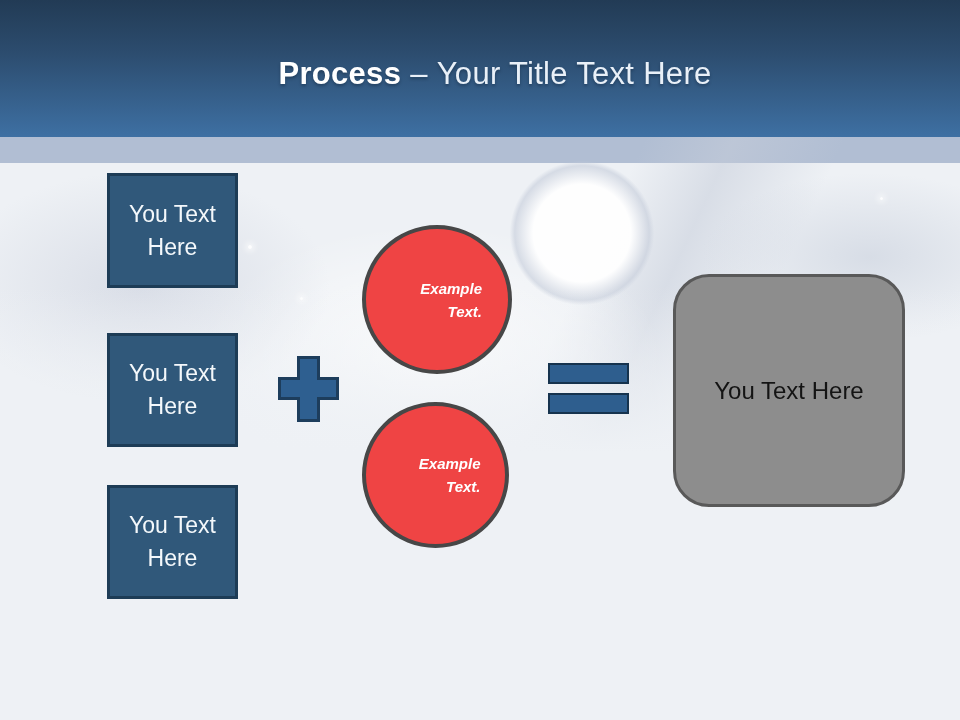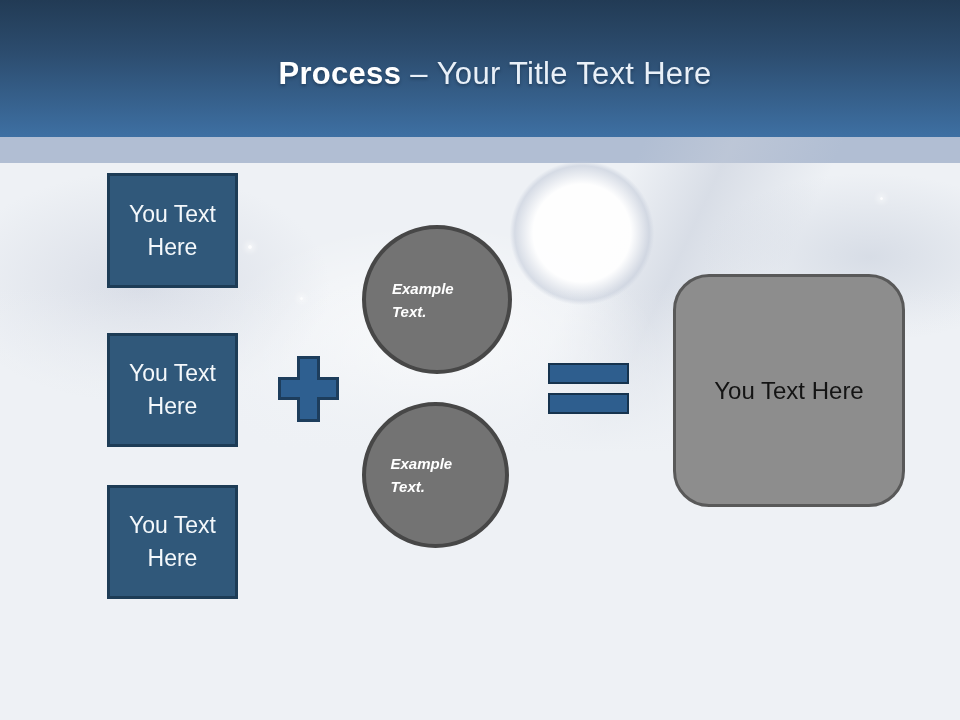--- a/index.html
+++ b/index.html
@@ -56,22 +56,22 @@
   .plus-wrap{position:absolute;left:277px;top:355px;width:63px;height:68px;}
   .equals-bar{
     position:absolute;left:548px;width:81px;height:21px;box-sizing:border-box;
     background:#2E5E8E;border:2px solid #16334E;
   }
   .eq-1{top:363px;}
   .eq-2{top:393px;}
   
   .example-circle{
     position:absolute;border-radius:50%;box-sizing:border-box;
-    background:#737373;border:4px solid #474747;
-    display:flex;align-items:center;justify-content:center;text-align:left;
+    background:#ef4444;border:4px solid #474747;
+    display:flex;align-items:center;justify-content:center;text-align:right;
     color:#FFFFFF;font-size:15px;font-weight:bold;font-style:italic;line-height:23px;
   }
   .circle-1{left:362px;top:225px;width:150px;height:149px;}
   .circle-2{left:362px;top:402px;width:147px;height:146px;}
   
   .result-box{
     position:absolute;left:673px;top:274px;width:232px;height:233px;box-sizing:border-box;
     background:#8D8D8D;border:3px solid #595959;border-radius:36px;
     display:flex;align-items:center;justify-content:center;text-align:center;
     color:#141414;font-size:24px;

